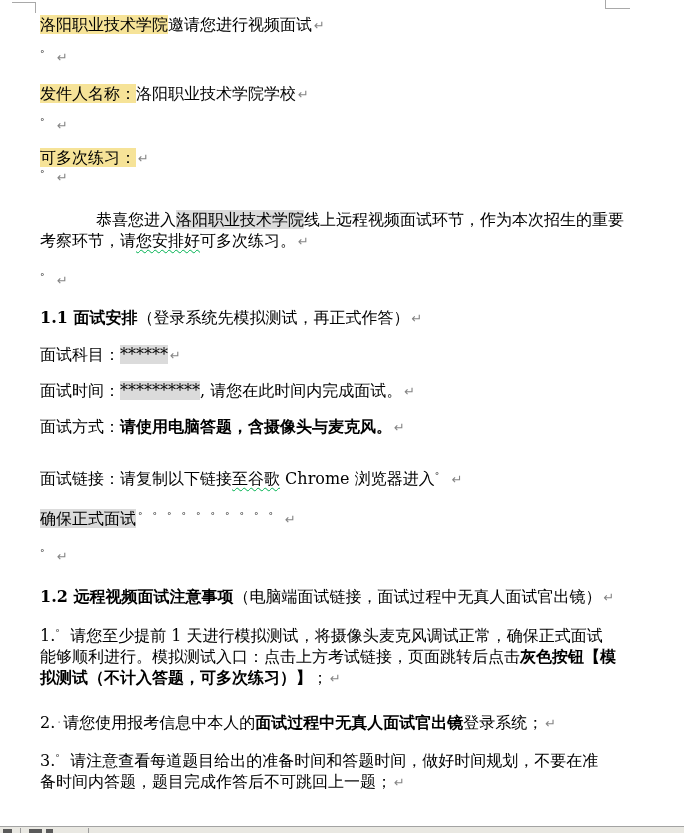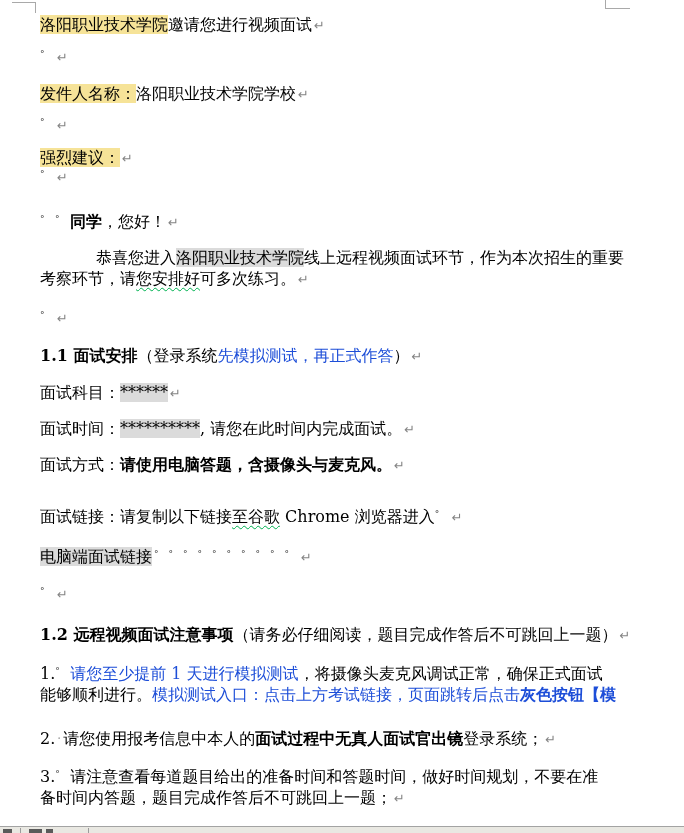--- a/index.html
+++ b/index.html
@@ -10,21 +10,21 @@
     color:#000;
   }
   .doc{
     position:absolute;left:40px;top:14px;width:614px;
     font-size:16px;line-height:21px;
   }
   .para{white-space:nowrap;}
   .ln{white-space:nowrap;}
   .ind{padding-left:56px;}
   .b{font-weight:bold;}
-  .red{color:#1d4ed8;}
+  .red{color:#000000;}
   .hly{background:#F6E398;}
   .hlg{background:#DBDBDB;}
   .wavy{
     text-decoration:underline wavy #00B050 1px;
     text-decoration-skip-ink:none;
     text-underline-offset:3px;
     font-family:Liberation Serif, serif;
   }
   
   .mk{
@@ -64,52 +64,52 @@
 <div class="doc">
 
   <div class="para" style="margin-bottom:8px"><span class="hly">洛阳职业技术学院</span><span>邀请您进行视频面试</span><span class="mk">↵</span></div>
 
   <div class="para" style="margin-bottom:15px"><span class="sp">°</span><span class="mk">↵</span></div>
 
   <div class="para" style="margin-bottom:7px"><span class="hly">发件人名称：</span><span>洛阳职业技术学院学校</span><span class="mk">↵</span></div>
 
   <div class="para" style="margin-bottom:11px"><span class="sp">°</span><span class="mk">↵</span></div>
 
-  <div class="para" style="margin-bottom:-5px"><span class="hly">强烈建议：</span><span class="mk">↵</span></div>
+  <div class="para" style="margin-bottom:-5px"><span class="hly">可多次练习：</span><span class="mk">↵</span></div>
 
   <div class="para" style="margin-bottom:21px"><span class="sp">°</span><span class="mk">↵</span></div>
 
-  <div class="para" style="margin-bottom:14px"><span class="sp">°</span><span class="sp">°</span><span class="b">同学</span><span>，您好！</span><span class="mk">↵</span></div>
 
   <div class="para" style="margin-bottom:15px">
     <div class="ln ind"><span>恭喜您进入</span><span class="hlg">洛阳职业技术学院</span><span>线上远程视频面试环节，作为本次招生的重要</span></div>
     <div class="ln"><span>考察环节，请</span><span class="wavy">您安排好</span><span>可多次练习。</span><span class="mk">↵</span></div>
   </div>
 
   <div class="para" style="margin-bottom:16px"><span class="sp">°</span><span class="mk">↵</span></div>
 
   <div class="para" style="margin-bottom:15px"><span class="b">1.1 面试安排</span><span>（登录系统</span><span class="red">先模拟测试，再正式作答</span><span>）</span><span class="mk">↵</span></div>
 
   <div class="para" style="margin-bottom:14px"><span>面试科目：</span><span class="hlg">******</span><span class="mk">↵</span></div>
 
   <div class="para" style="margin-bottom:14px"><span>面试时间：</span><span class="hlg">**********</span><span>, 请您在此时间内完成面试。</span><span class="mk">↵</span></div>
 
   <div class="para" style="margin-bottom:28px"><span>面试方式：</span><span class="b">请使用电脑答题，含摄像头与麦克风。</span><span class="mk">↵</span></div>
 
   <div class="para" style="margin-bottom:16px"><span>面试链接：请复制以下链接</span><span class="wavy">至谷歌</span><span> Chrome 浏览器进入</span><span class="sp">°</span><span class="mk">↵</span></div>
 
-  <div class="para" style="margin-bottom:13px"><span class="hlg">电脑端面试链接</span><span class="sps">°°°°°°°°°°</span><span class="mk">↵</span></div>
+  <div class="para" style="margin-bottom:13px"><span class="hlg">确保正式面试</span><span class="sps">°°°°°°°°°°</span><span class="mk">↵</span></div>
 
   <div class="para" style="margin-bottom:19px"><span class="sp">°</span><span class="mk">↵</span></div>
 
-  <div class="para" style="margin-bottom:15px"><span class="b">1.2 远程视频面试注意事项</span><span>（请务必仔细阅读，题目完成作答后不可跳回上一题）</span><span class="mk">↵</span></div>
+  <div class="para" style="margin-bottom:15px"><span class="b">1.2 远程视频面试注意事项</span><span>（电脑端面试链接，面试过程中无真人面试官出镜）</span><span class="mk">↵</span></div>
 
   <div class="para" style="margin-bottom:23px">
     <div class="ln"><span>1.</span><span class="sp">°</span><span class="red">请您至少提前 1 天进行模拟测试</span><span>，将摄像头麦克风调试正常，确保正式面试</span></div>
     <div class="ln"><span>能够顺利进行。</span><span class="red">模拟测试入口：点击上方考试链接，页面跳转后点击</span><span class="red b">灰色按钮【模</span></div>
+    <div class="ln"><span class="red b">拟测试（不计入答题，可多次练习）】</span><span>；</span><span class="mk">↵</span></div>
   </div>
 
   <div class="para" style="margin-bottom:14px"><span>2.</span><span class="dot">·</span><span>请您使用报考信息中本人的</span><span class="b">面试过程中无真人面试官出镜</span><span>登录系统；</span><span class="mk">↵</span></div>
 
   <div class="para" style="margin-bottom:13px">
     <div class="ln"><span>3.</span><span class="sp">°</span><span>请注意查看每道题目给出的准备时间和答题时间，做好时间规划，不要在准</span></div>
     <div class="ln"><span>备时间内答题，题目完成作答后不可跳回上一题；</span><span class="mk">↵</span></div>
   </div>
 
   <div class="para" style="margin-bottom:0"></div>

